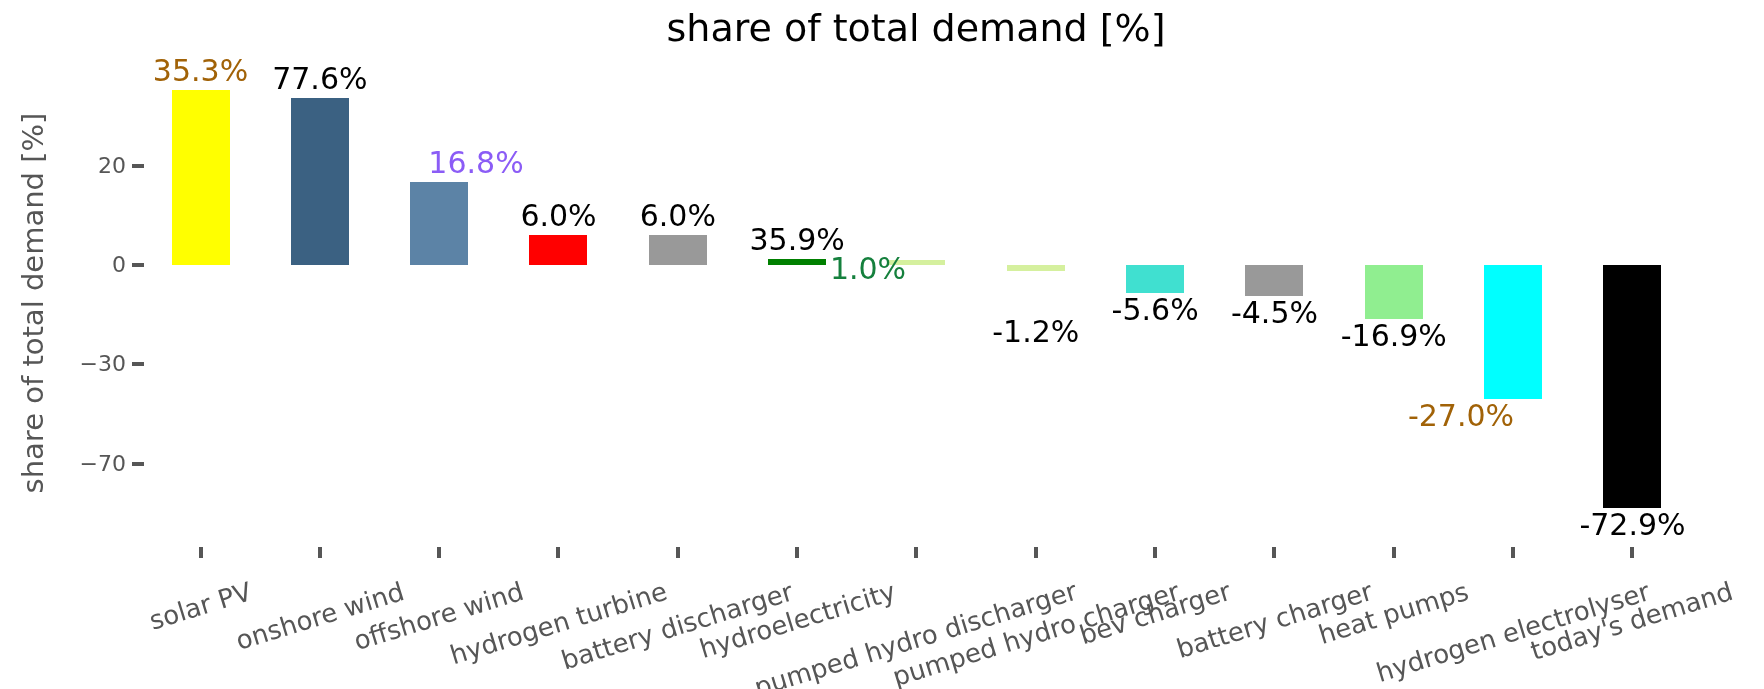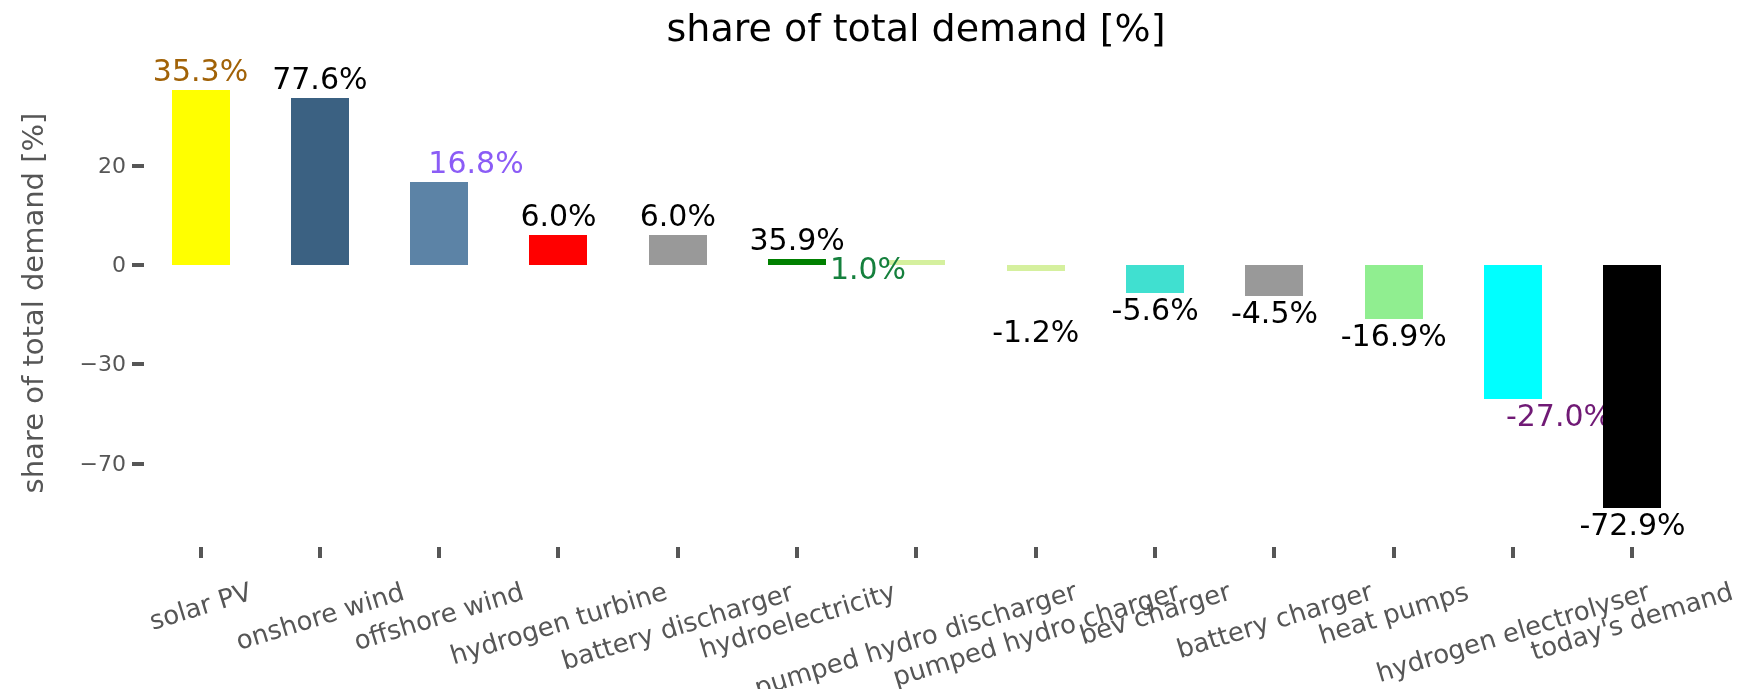--- a/index.html
+++ b/index.html
@@ -106,21 +106,21 @@
       <div class="bar-value-label" style="left: 868px; top: 226.035px; color: #15803d; margin-top: 28px;">1.0%</div>
       <div class="bar" style="left: 1006.81px; top: 265px; width: 58px; height: 5.958px; background: rgb(213, 240, 158);"></div>
       <div class="bar-value-label" style="left: 1035.81px; top: 272.958px; color: rgb(0, 0, 0); margin-top: 44px;">-1.2%</div>
       <div class="bar" style="left: 1126.14px; top: 265px; width: 58px; height: 27.804px; background: rgb(64, 224, 208);"></div>
       <div class="bar-value-label" style="left: 1155.14px; top: 294.804px; color: rgb(0, 0, 0);">-5.6%</div>
       <div class="bar" style="left: 1245.47px; top: 265px; width: 58px; height: 31.2795px; background: rgb(153, 153, 153);"></div>
       <div class="bar-value-label" style="left: 1274.47px; top: 298.279px; color: rgb(0, 0, 0);">-4.5%</div>
       <div class="bar" style="left: 1364.8px; top: 265px; width: 58px; height: 53.622px; background: rgb(144, 238, 144);"></div>
       <div class="bar-value-label" style="left: 1393.8px; top: 320.622px; color: rgb(0, 0, 0);">-16.9%</div>
       <div class="bar" style="left: 1484.13px; top: 265px; width: 58px; height: 134.055px; background: rgb(0, 255, 255);"></div>
-      <div class="bar-value-label" style="left: 1559px; top: 401.055px; color: #701a75;">-27.0%</div>
+      <div class="bar-value-label" style="left: 1461px; top: 401.055px; color: #a16207;">-27.0%</div>
       <div class="bar" style="left: 1603.46px; top: 265px; width: 58px; height: 243.285px; background: rgb(0, 0, 0);"></div>
       <div class="bar-value-label" style="left: 1632.46px; top: 510.285px; color: rgb(0, 0, 0);">-72.9%</div>
     </div>
   <div id="xticks">
       <div class="x-tick-mark" style="left: 198.5px; top: 547px;"></div>
       <div class="x-tick-mark" style="left: 317.83px; top: 547px;"></div>
       <div class="x-tick-mark" style="left: 437.16px; top: 547px;"></div>
       <div class="x-tick-mark" style="left: 556.49px; top: 547px;"></div>
       <div class="x-tick-mark" style="left: 675.82px; top: 547px;"></div>
       <div class="x-tick-mark" style="left: 795.15px; top: 547px;"></div>

